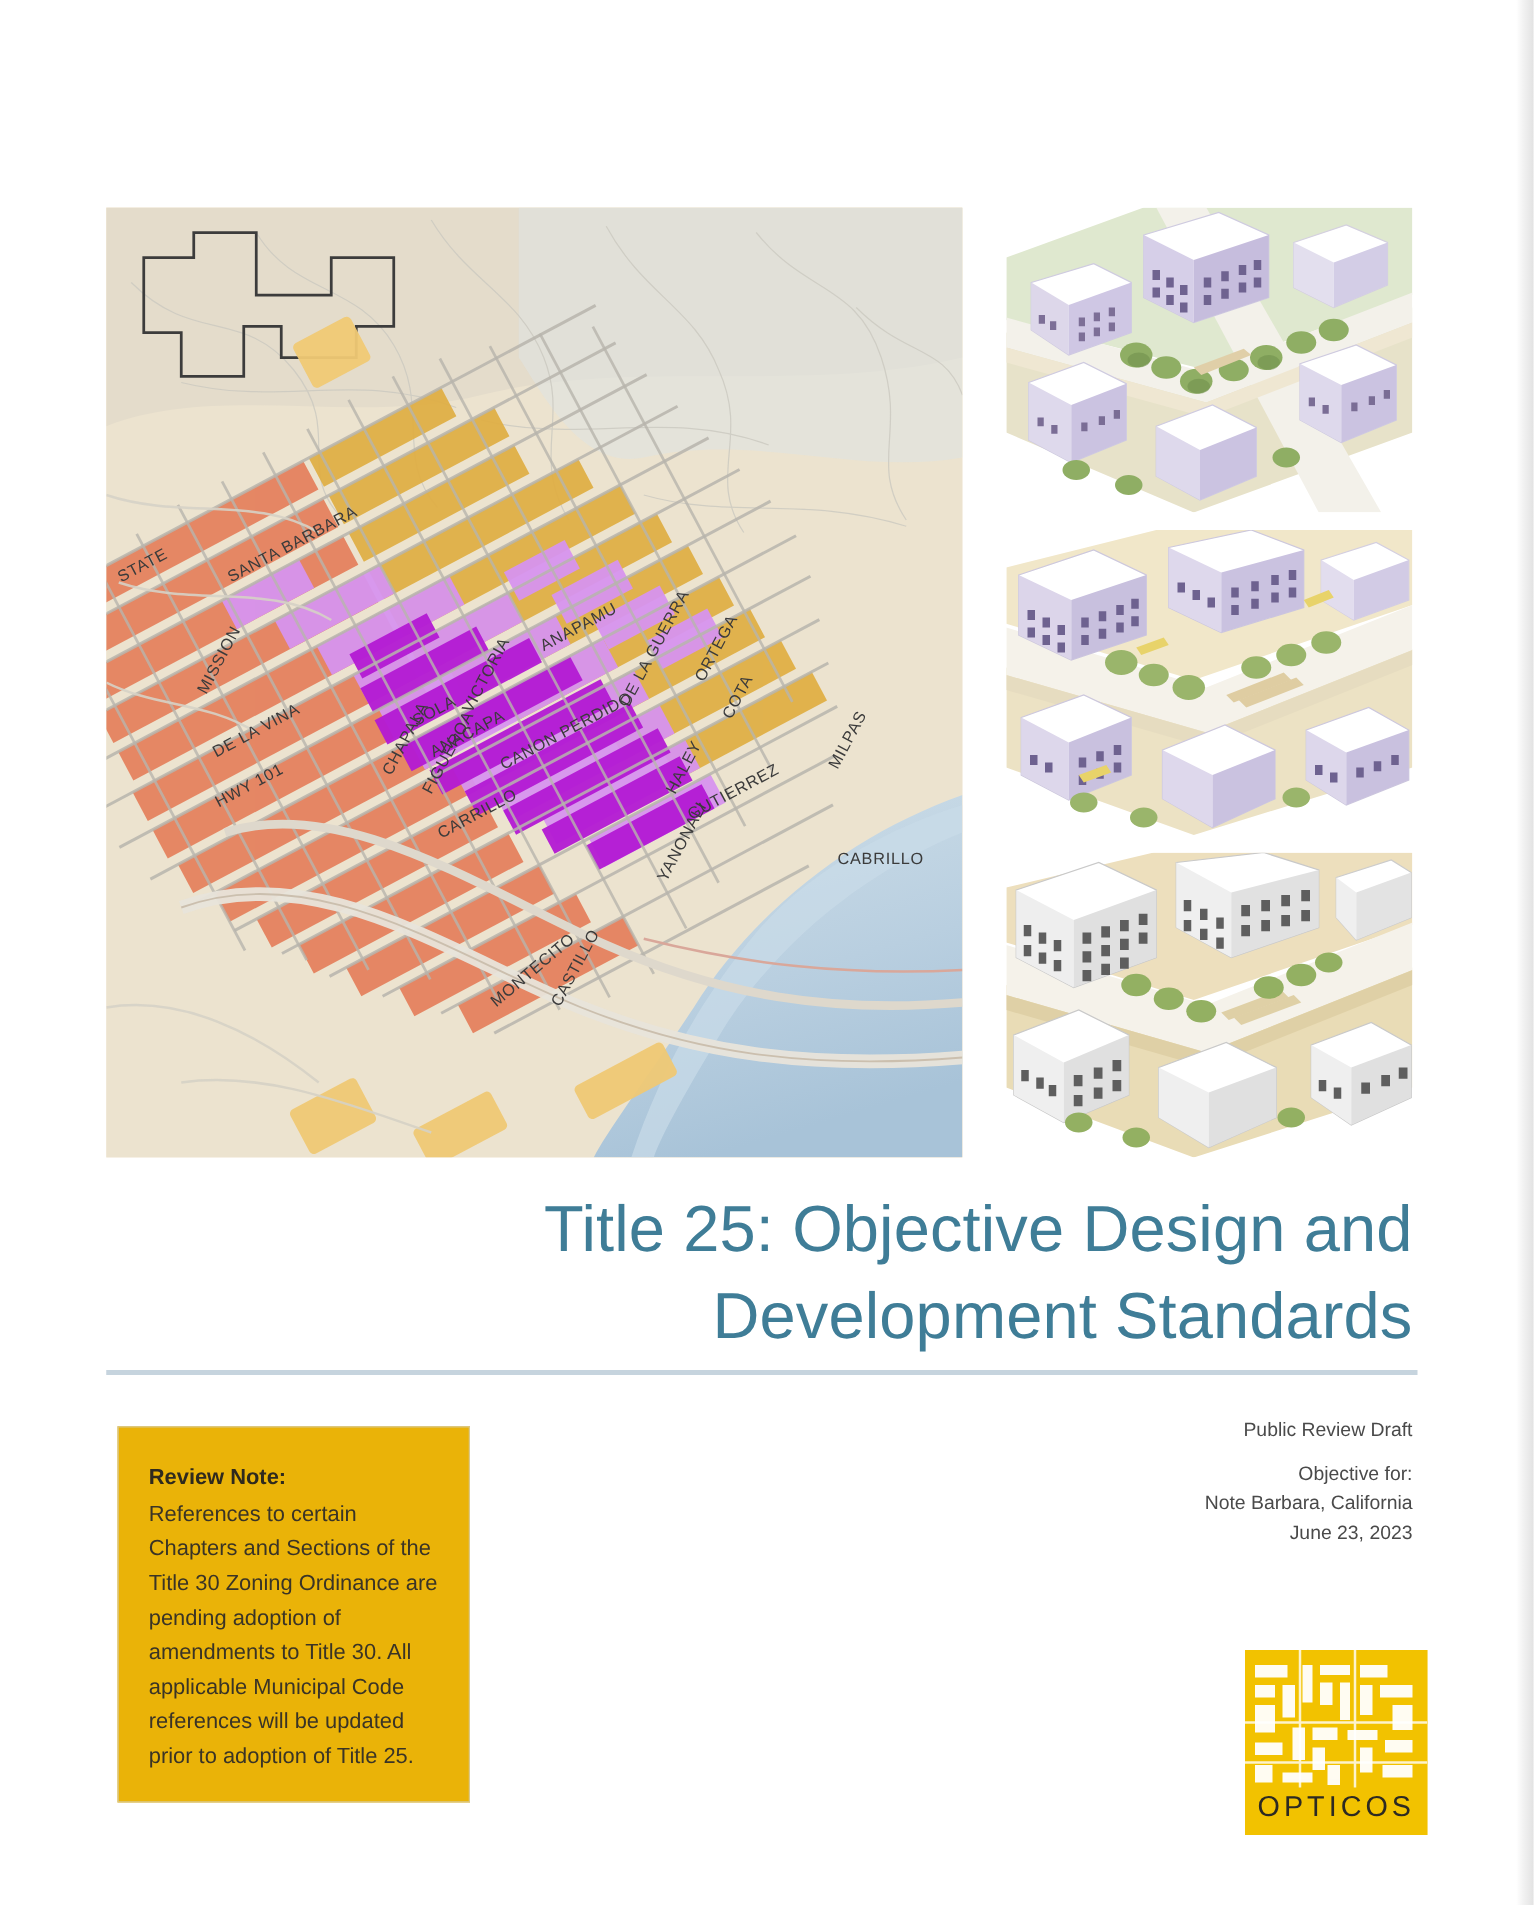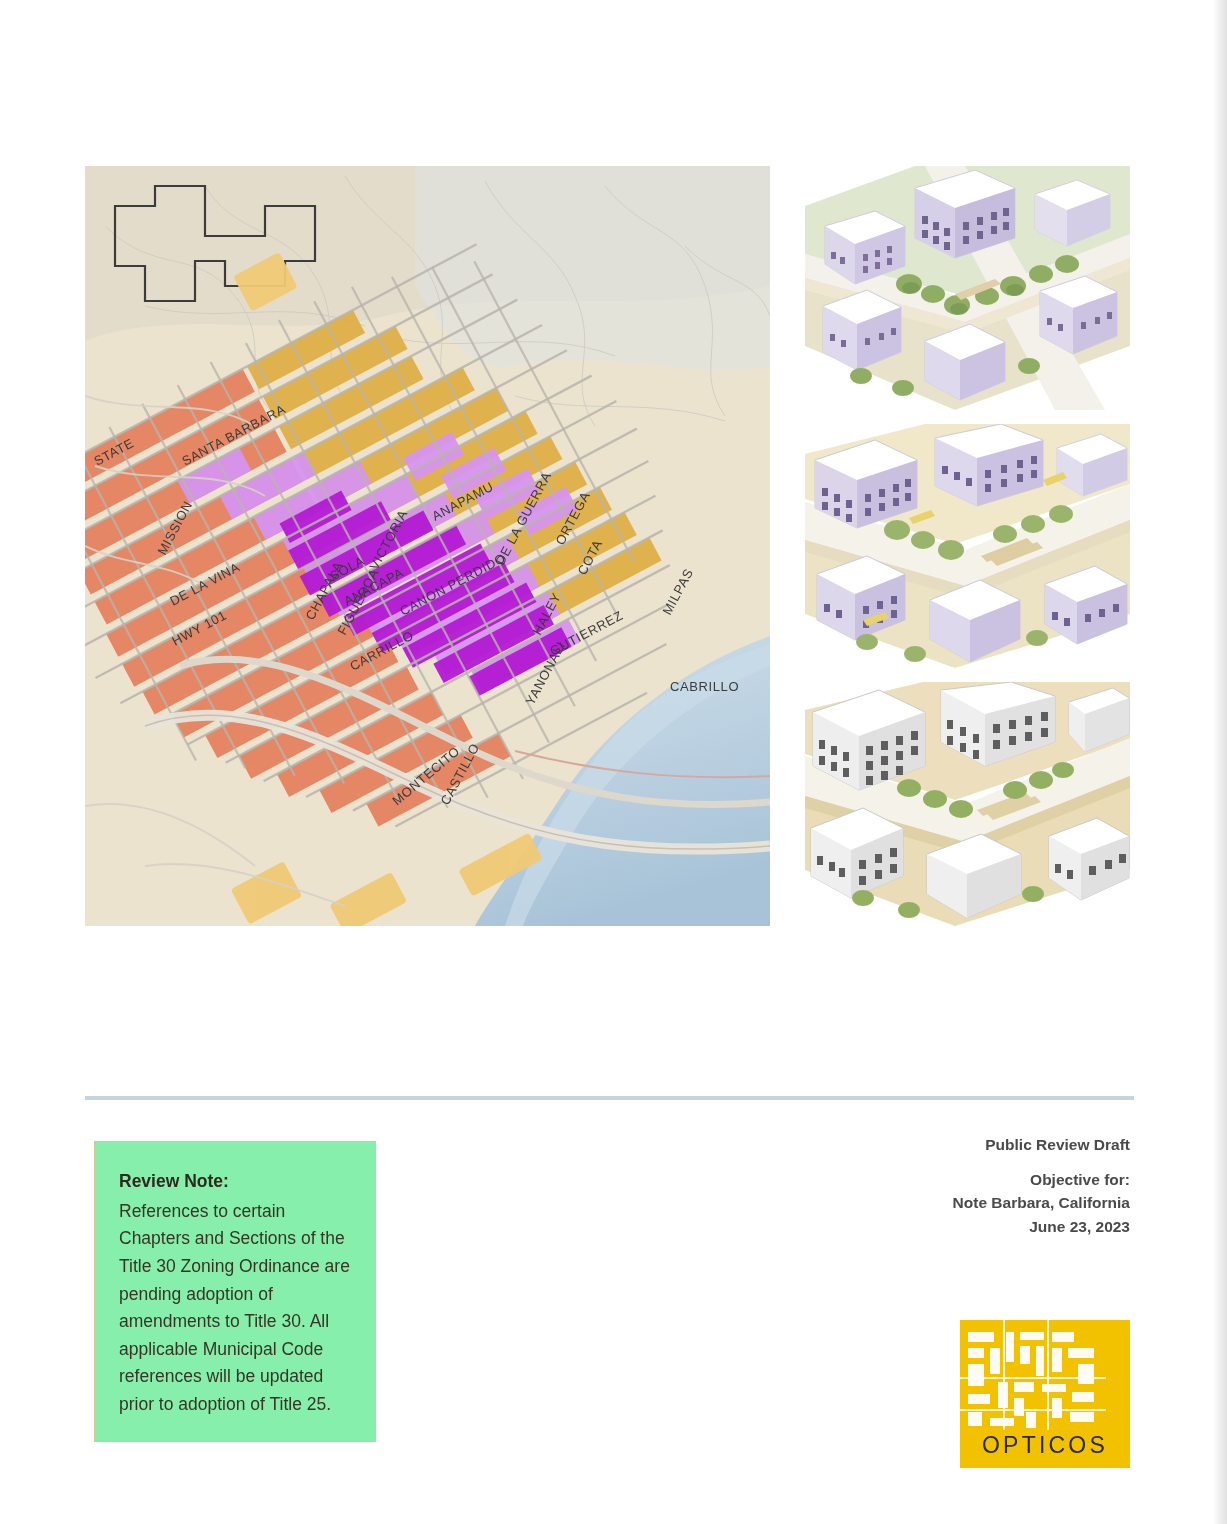--- a/index.html
+++ b/index.html
@@ -86,21 +86,21 @@
   }
 
   
   .review-note {
     position: absolute;
     left: 94px;
     top: 1141px;
     width: 282px;
     box-sizing: border-box;
     padding: 26px 24px 22px 24px;
-    background: #86efac;
+    background: #eab308;
     border: 1px solid #d8c88d;
     color: #3a3426;
     font-size: 17.5px;
     line-height: 1.58;
   }
   .review-note .rn-title {
     font-weight: bold;
     display: block;
     margin-bottom: 2px;
     color: #2f2a1e;
@@ -110,36 +110,34 @@
   
   .meta {
     position: absolute;
     right: 97px;
     top: 1134px;
     width: 460px;
     text-align: right;
     color: #4a4a4a;
     font-size: 15.5px;
     line-height: 1.45;
-    font-weight: bold;
   }
   .meta .meta-line { display: block; }
   .meta .meta-gap { margin-top: 13px; }
   .meta .meta-gap2 { margin-top: 2px; }
 
   
   .logo {
     position: absolute;
-    right: 97px;
+    right: 85px;
     top: 1320px;
     width: 146px;
     height: 148px;
     background: #f2c200;
     overflow: hidden;
-    padding-left: 24px;
   }
   .logo svg { position: absolute; left: 0; top: 0; }
   .logo-word {
     position: absolute;
     left: 0; right: 0;
     bottom: 9px;
     text-align: center;
     font-size: 23px;
     letter-spacing: 3.2px;
     color: #2d2a22;
@@ -670,20 +668,26 @@
             <ellipse cx="58" cy="216" rx="11" ry="8"></ellipse>
             <ellipse cx="104" cy="228" rx="11" ry="8"></ellipse>
             <ellipse cx="228" cy="212" rx="11" ry="8"></ellipse>
           </g>
         </svg>
       </div>
 
     </div>
   </div>
 
+  <div class="title-block">
+    <h1 class="doc-title">
+      <span>Title 25: Objective Design and</span><br>
+      <span>Development Standards</span>
+    </h1>
+  </div>
   <div class="title-rule"></div>
 
   <div class="review-note">
     <span class="rn-title">Review Note:</span>
     <span class="rn-body">References to certain Chapters and Sections of the Title 30 Zoning Ordinance are pending adoption of amendments to Title 30. All applicable Municipal Code references will be updated prior to adoption of Title 25.</span>
   </div>
 
   <div class="meta">
     <span class="meta-line">Public Review Draft</span>
     <span class="meta-line meta-gap">Objective for:</span>

